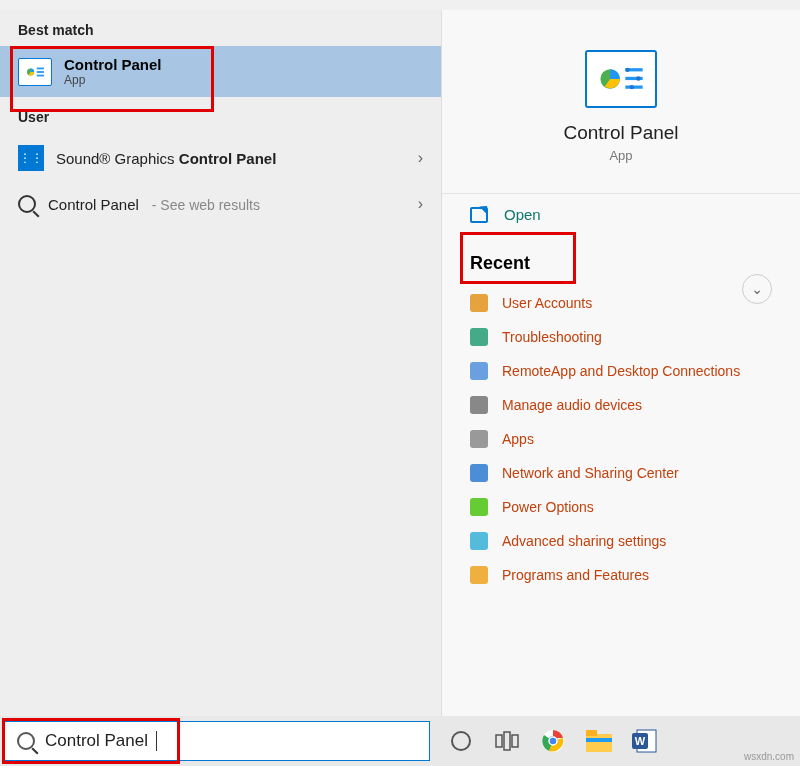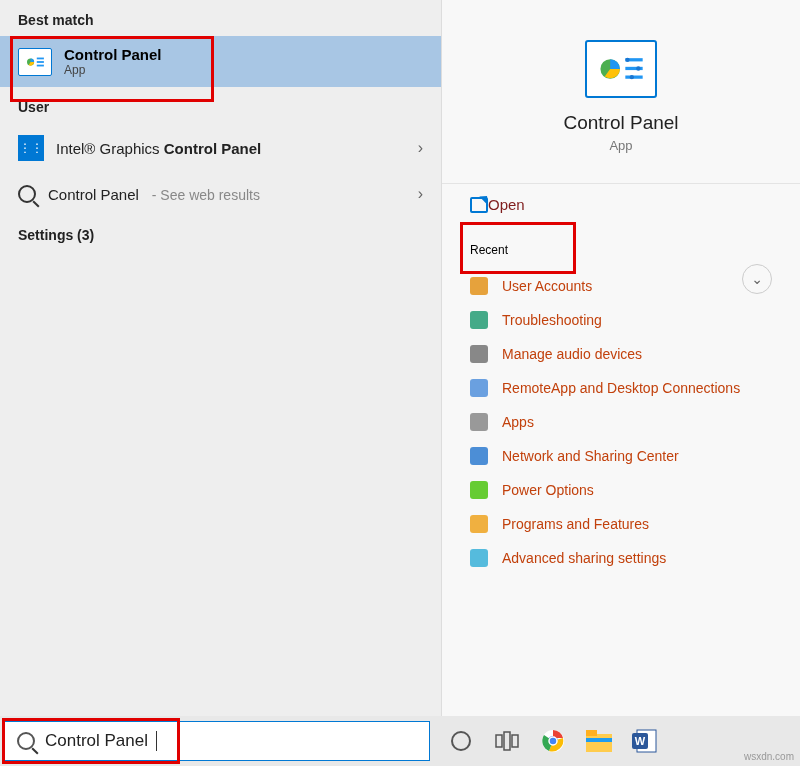--- a/index.html
+++ b/index.html
@@ -1,18 +1,18 @@
 <!DOCTYPE html>
 <html><head>
 <meta charset="utf-8">
 <style>
   * { box-sizing: border-box; margin: 0; padding: 0; font-family: "Segoe UI", Arial, sans-serif; }
   body { width: 800px; height: 766px; background: #f0f0f0; overflow: hidden; position: relative; }
 
-  .container { display: flex; width: 100%; height: 716px; }
+  .container { display: flex; width: 100%; height: 716px; margin-top: 10px; }
   .left-panel { width: 442px; background: #eeeeee; position: relative; border-right: 1px solid #ddd;}
   .right-panel { flex: 1; background: #f8f8f8; position: relative; }
 
   .section-header { font-size: 14px; font-weight: 600; color: #222; padding: 12px 18px 8px 18px; }
 
   .best-match-item { display: flex; align-items: center; gap: 12px; padding: 10px 18px; background: #a8c6e4; }
   .bm-icon { width: 34px; height: 28px; background: #fff; border: 1px solid #0078d4; display:flex; align-items:center; justify-content:center; border-radius:2px;}
   .bm-text .title { font-size: 15px; font-weight: 600; }
   .bm-text .sub { font-size: 12px; color: #444; }
 
@@ -24,27 +24,27 @@
   .mag-icon { width:18px; height:18px; border:2px solid #333; border-radius:50%; position:relative; display:inline-block;}
   .mag-icon::after { content:""; position:absolute; width:8px; height:2px; background:#333; bottom:-4px; right:-6px; transform:rotate(45deg);}
 
   .highlight-red { border: 3px solid #e00000; position: absolute; pointer-events: none; }
 
   
   .preview-icon { width: 72px; height: 58px; margin: 40px auto 14px auto; border:2px solid #0078d4; border-radius:3px; background:#fff; display:flex; align-items:center; justify-content:center; }
   .preview-title { text-align:center; font-size:19px; font-weight:400; color:#222;}
   .preview-sub { text-align:center; font-size:13px; color:#777; margin-top:4px; margin-bottom:30px;}
 
-  .action-row { display:flex; align-items:center; padding:12px 28px; font-size:15px; color:#7f1d1d;}
+  .action-row { display:flex; align-items:center; gap:16px; padding:12px 28px; font-size:15px; color:#0f766e;}
   .action-row .ic { width:18px; height:16px; border:2px solid #0078d4; border-radius:2px; position:relative;}
   .action-row .ic::after{content:""; position:absolute; top:-4px; right:-4px; width:0;height:0; border-left:5px solid transparent; border-right:5px solid transparent; border-bottom:6px solid #0078d4; transform:rotate(45deg);}
 
   .expand-btn { width:30px; height:30px; border:1px solid #ccc; border-radius:50%; position:absolute; right:28px; top:264px; display:flex; align-items:center; justify-content:center; color:#666; font-size:14px;}
 
-  .recent-header{ font-size:12px; font-weight:400; padding:18px 28px 12px 28px;}
+  .recent-header{ font-size:18px; font-weight:700; padding:18px 28px 12px 28px;}
   .recent-item{ display:flex; align-items:center; gap:14px; padding:8px 28px; font-size:14px; color:#c2410c;}
   .ri-icon{ width:18px; height:18px; border-radius:3px; display:inline-block; background:#ddd;}
 
   
   .taskbar { position:absolute; bottom:0; left:0; width:100%; height:50px; background:#e8e8e8; display:flex; align-items:center; }
   .searchbox { height:40px; width:426px; margin-left:4px; border:1px solid #0078d4; background:#fff; display:flex; align-items:center; gap:10px; padding:0 12px; font-size:17px; color:#222;}
   .task-icons { display:flex; align-items:center; gap:20px; padding-left:18px;}
   .tb-icon{ width:26px; height:26px; display:flex; align-items:center; justify-content:center; font-size:12px;}
 
   .watermark{position:absolute; bottom:4px; right:6px; font-size:10px; color:#999;}
@@ -75,34 +75,33 @@
       <div class="bm-text">
         <div class="title">Control Panel</div>
         <div class="sub">App</div>
       </div>
     </div>
 
     <div class="section-header">User</div>
     <div class="list-item">
       <div class="lbl">
         <span class="tile-icon">⋮⋮</span>
-        <span><span>Intel® Graphics </span><b>Control Panel</b></span>
+        <span><span>Sound® Graphics </span><b>Control Panel</b></span>
       </div>
       <span class="chev">›</span>
     </div>
 
     <div class="list-item">
       <div class="lbl">
         <span class="mag-icon"></span>
         <span><span>Control Panel</span><span class="web-sub"> - See web results</span></span>
       </div>
       <span class="chev">›</span>
     </div>
 
-    <div class="section-header">Settings (3)</div>
 
     <div class="highlight-red" style="left:10px; top:36px; width:204px; height:66px;"></div>
   </div>
 
   <div class="right-panel">
     <div class="preview-icon">
       <svg viewBox="0 0 48 36" width="52" height="40">
           <rect x="0" y="0" width="48" height="36" fill="#fff"></rect>
           <circle cx="14" cy="18" r="9" fill="#4caf50"></circle>
           <path d="M14 18 L14 9 A9 9 0 0 1 23 18 Z" fill="#2196f3"></path>
@@ -132,46 +131,46 @@
     <div id="recent-list">
         <div class="recent-item">
           <span class="ri-icon" style="background: rgb(230, 162, 60);"></span>
           <span>User Accounts</span>
         </div>
         <div class="recent-item">
           <span class="ri-icon" style="background: rgb(68, 170, 136);"></span>
           <span>Troubleshooting</span>
         </div>
         <div class="recent-item">
+          <span class="ri-icon" style="background: rgb(106, 160, 224);"></span>
+          <span>RemoteApp and Desktop Connections</span>
+        </div>
+        <div class="recent-item">
           <span class="ri-icon" style="background: rgb(136, 136, 136);"></span>
           <span>Manage audio devices</span>
         </div>
         <div class="recent-item">
-          <span class="ri-icon" style="background: rgb(106, 160, 224);"></span>
-          <span>RemoteApp and Desktop Connections</span>
-        </div>
-        <div class="recent-item">
           <span class="ri-icon" style="background: rgb(153, 153, 153);"></span>
           <span>Apps</span>
         </div>
         <div class="recent-item">
           <span class="ri-icon" style="background: rgb(76, 142, 214);"></span>
           <span>Network and Sharing Center</span>
         </div>
         <div class="recent-item">
           <span class="ri-icon" style="background: rgb(102, 204, 51);"></span>
           <span>Power Options</span>
         </div>
         <div class="recent-item">
+          <span class="ri-icon" style="background: rgb(85, 187, 221);"></span>
+          <span>Advanced sharing settings</span>
+        </div>
+        <div class="recent-item">
           <span class="ri-icon" style="background: rgb(240, 176, 64);"></span>
           <span>Programs and Features</span>
-        </div>
-        <div class="recent-item">
-          <span class="ri-icon" style="background: rgb(85, 187, 221);"></span>
-          <span>Advanced sharing settings</span>
         </div>
       </div>
 
     <div class="highlight-red" style="left:18px; top:222px; width:116px; height:52px;"></div>
   </div>
 </div>
 
 <div class="taskbar">
   <div class="searchbox">
     <span class="mag-icon" style="border-color:#555;"></span>

